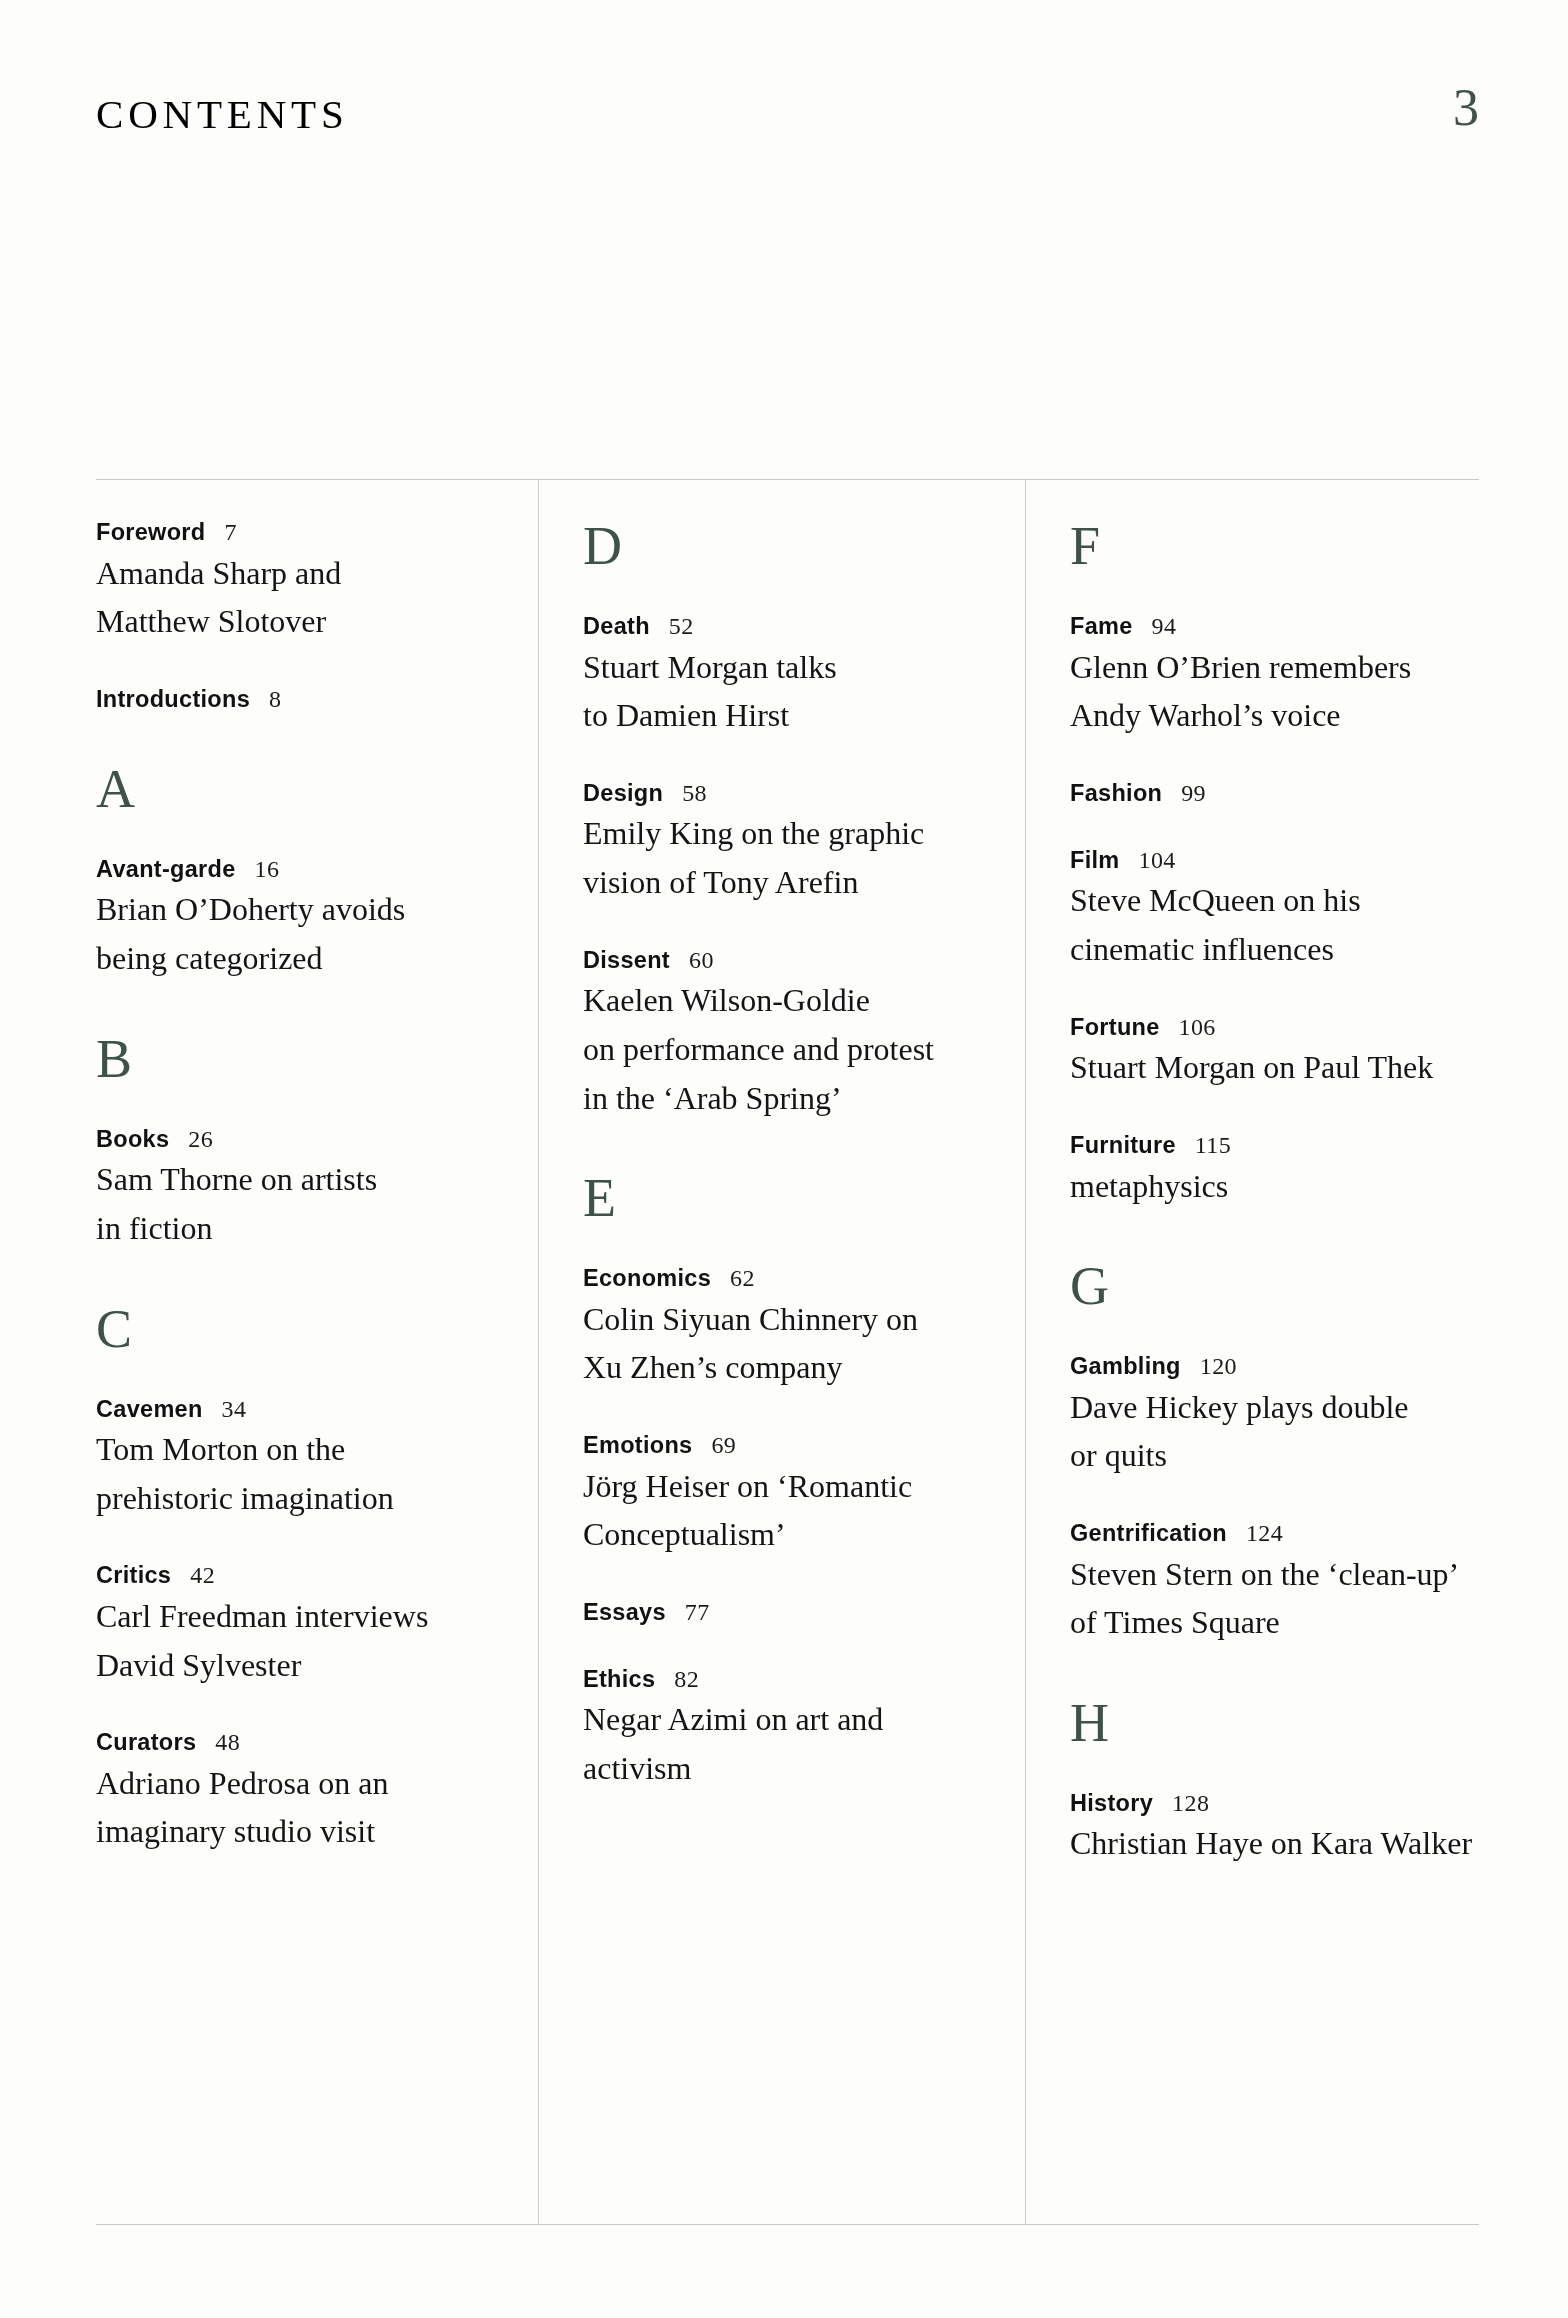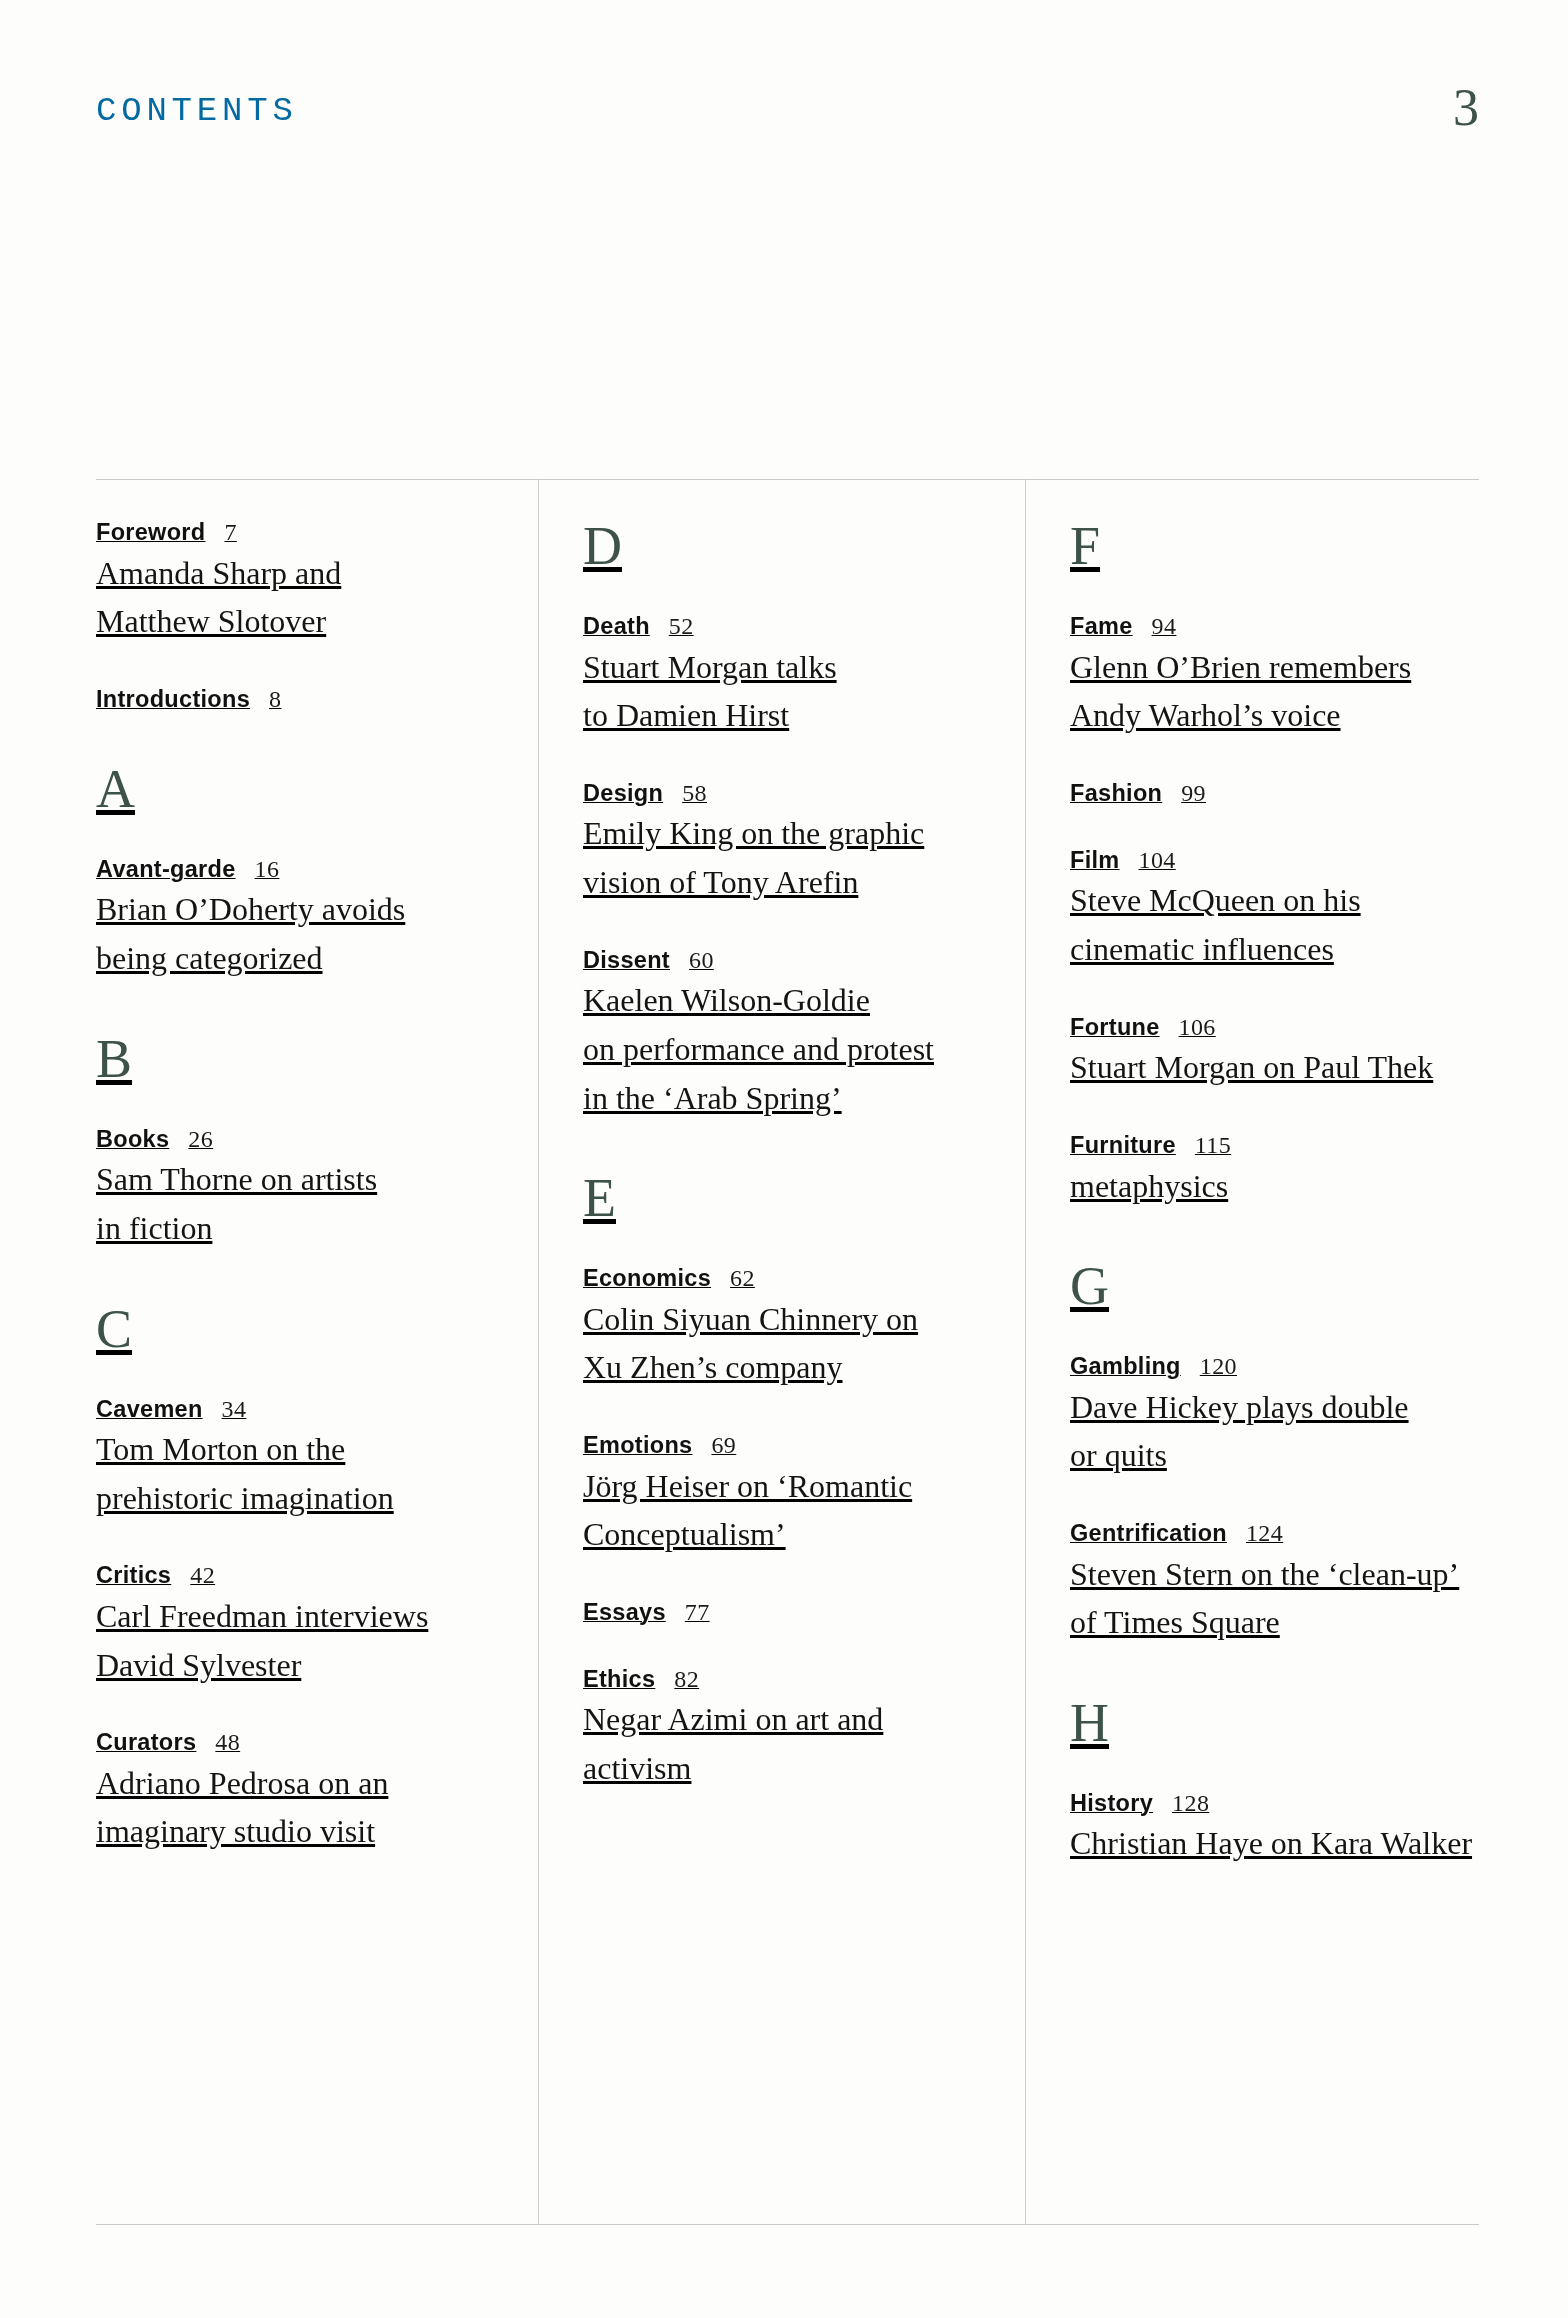--- a/index.html
+++ b/index.html
@@ -21,24 +21,24 @@
     position: absolute;
     left: 96px;
     top: 94px;
     width: 1383px;
     height: 70px;
   }
   .contents-title {
     position: absolute;
     left: 0;
     top: 0;
-    font-family: Liberation Mono, monospace;
-    font-size: 34px;
+    font-family: Liberation Serif, serif;
+    font-size: 41px;
     letter-spacing: 4.8px;
-    color: #0369a1;
+    color: #000000;
     line-height: 1;
     white-space: nowrap;
   }
   .folio {
     position: absolute;
     right: 0;
     top: -12px;
     font-family: "Liberation Serif", serif;
     font-size: 52px;
     color: #3d5248;
@@ -76,21 +76,20 @@
   .columns {
     position: absolute;
     left: 96px;
     top: 519px;
     width: 1383px;
     display: flex;
   }
   .col {
     width: 442px;
     flex: 0 0 442px;
-    text-decoration: underline;
   }
   .col-2 { margin-left: 45px; }
   .col-3 { margin-left: 45px; }
 
   
   .entry {
     margin-bottom: 40px;
   }
   .entry:last-child { margin-bottom: 0; }
 

